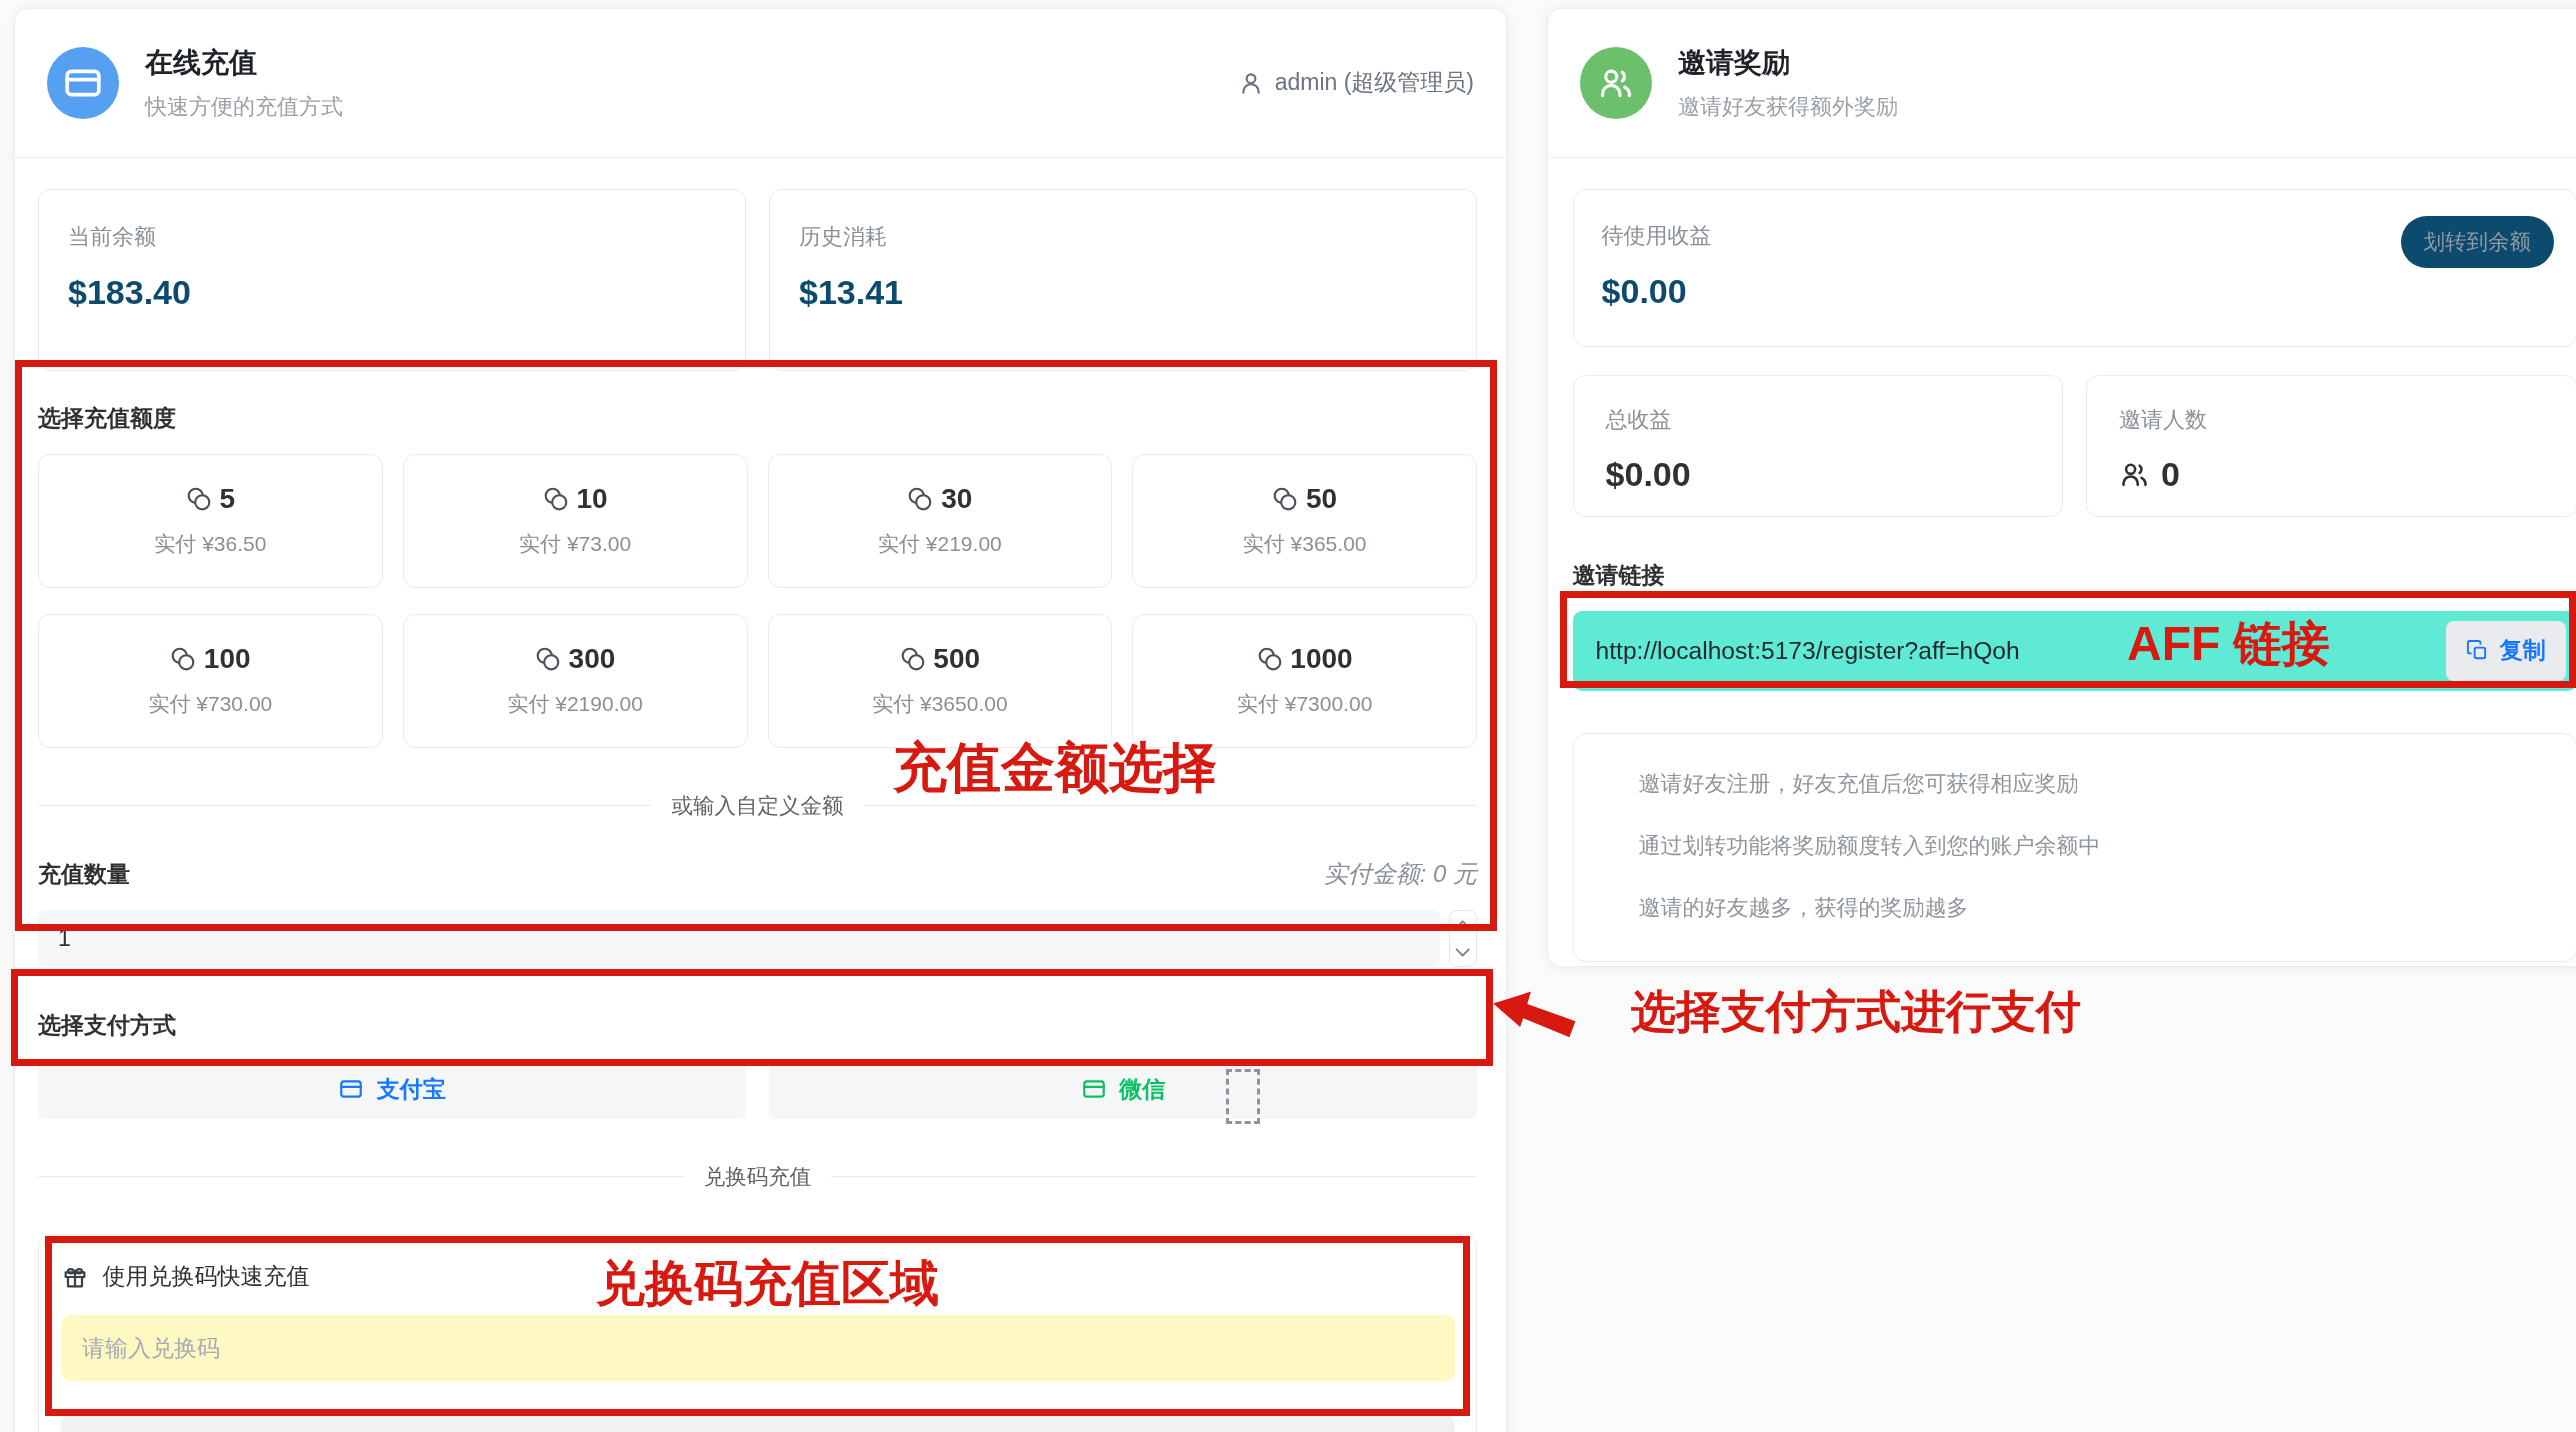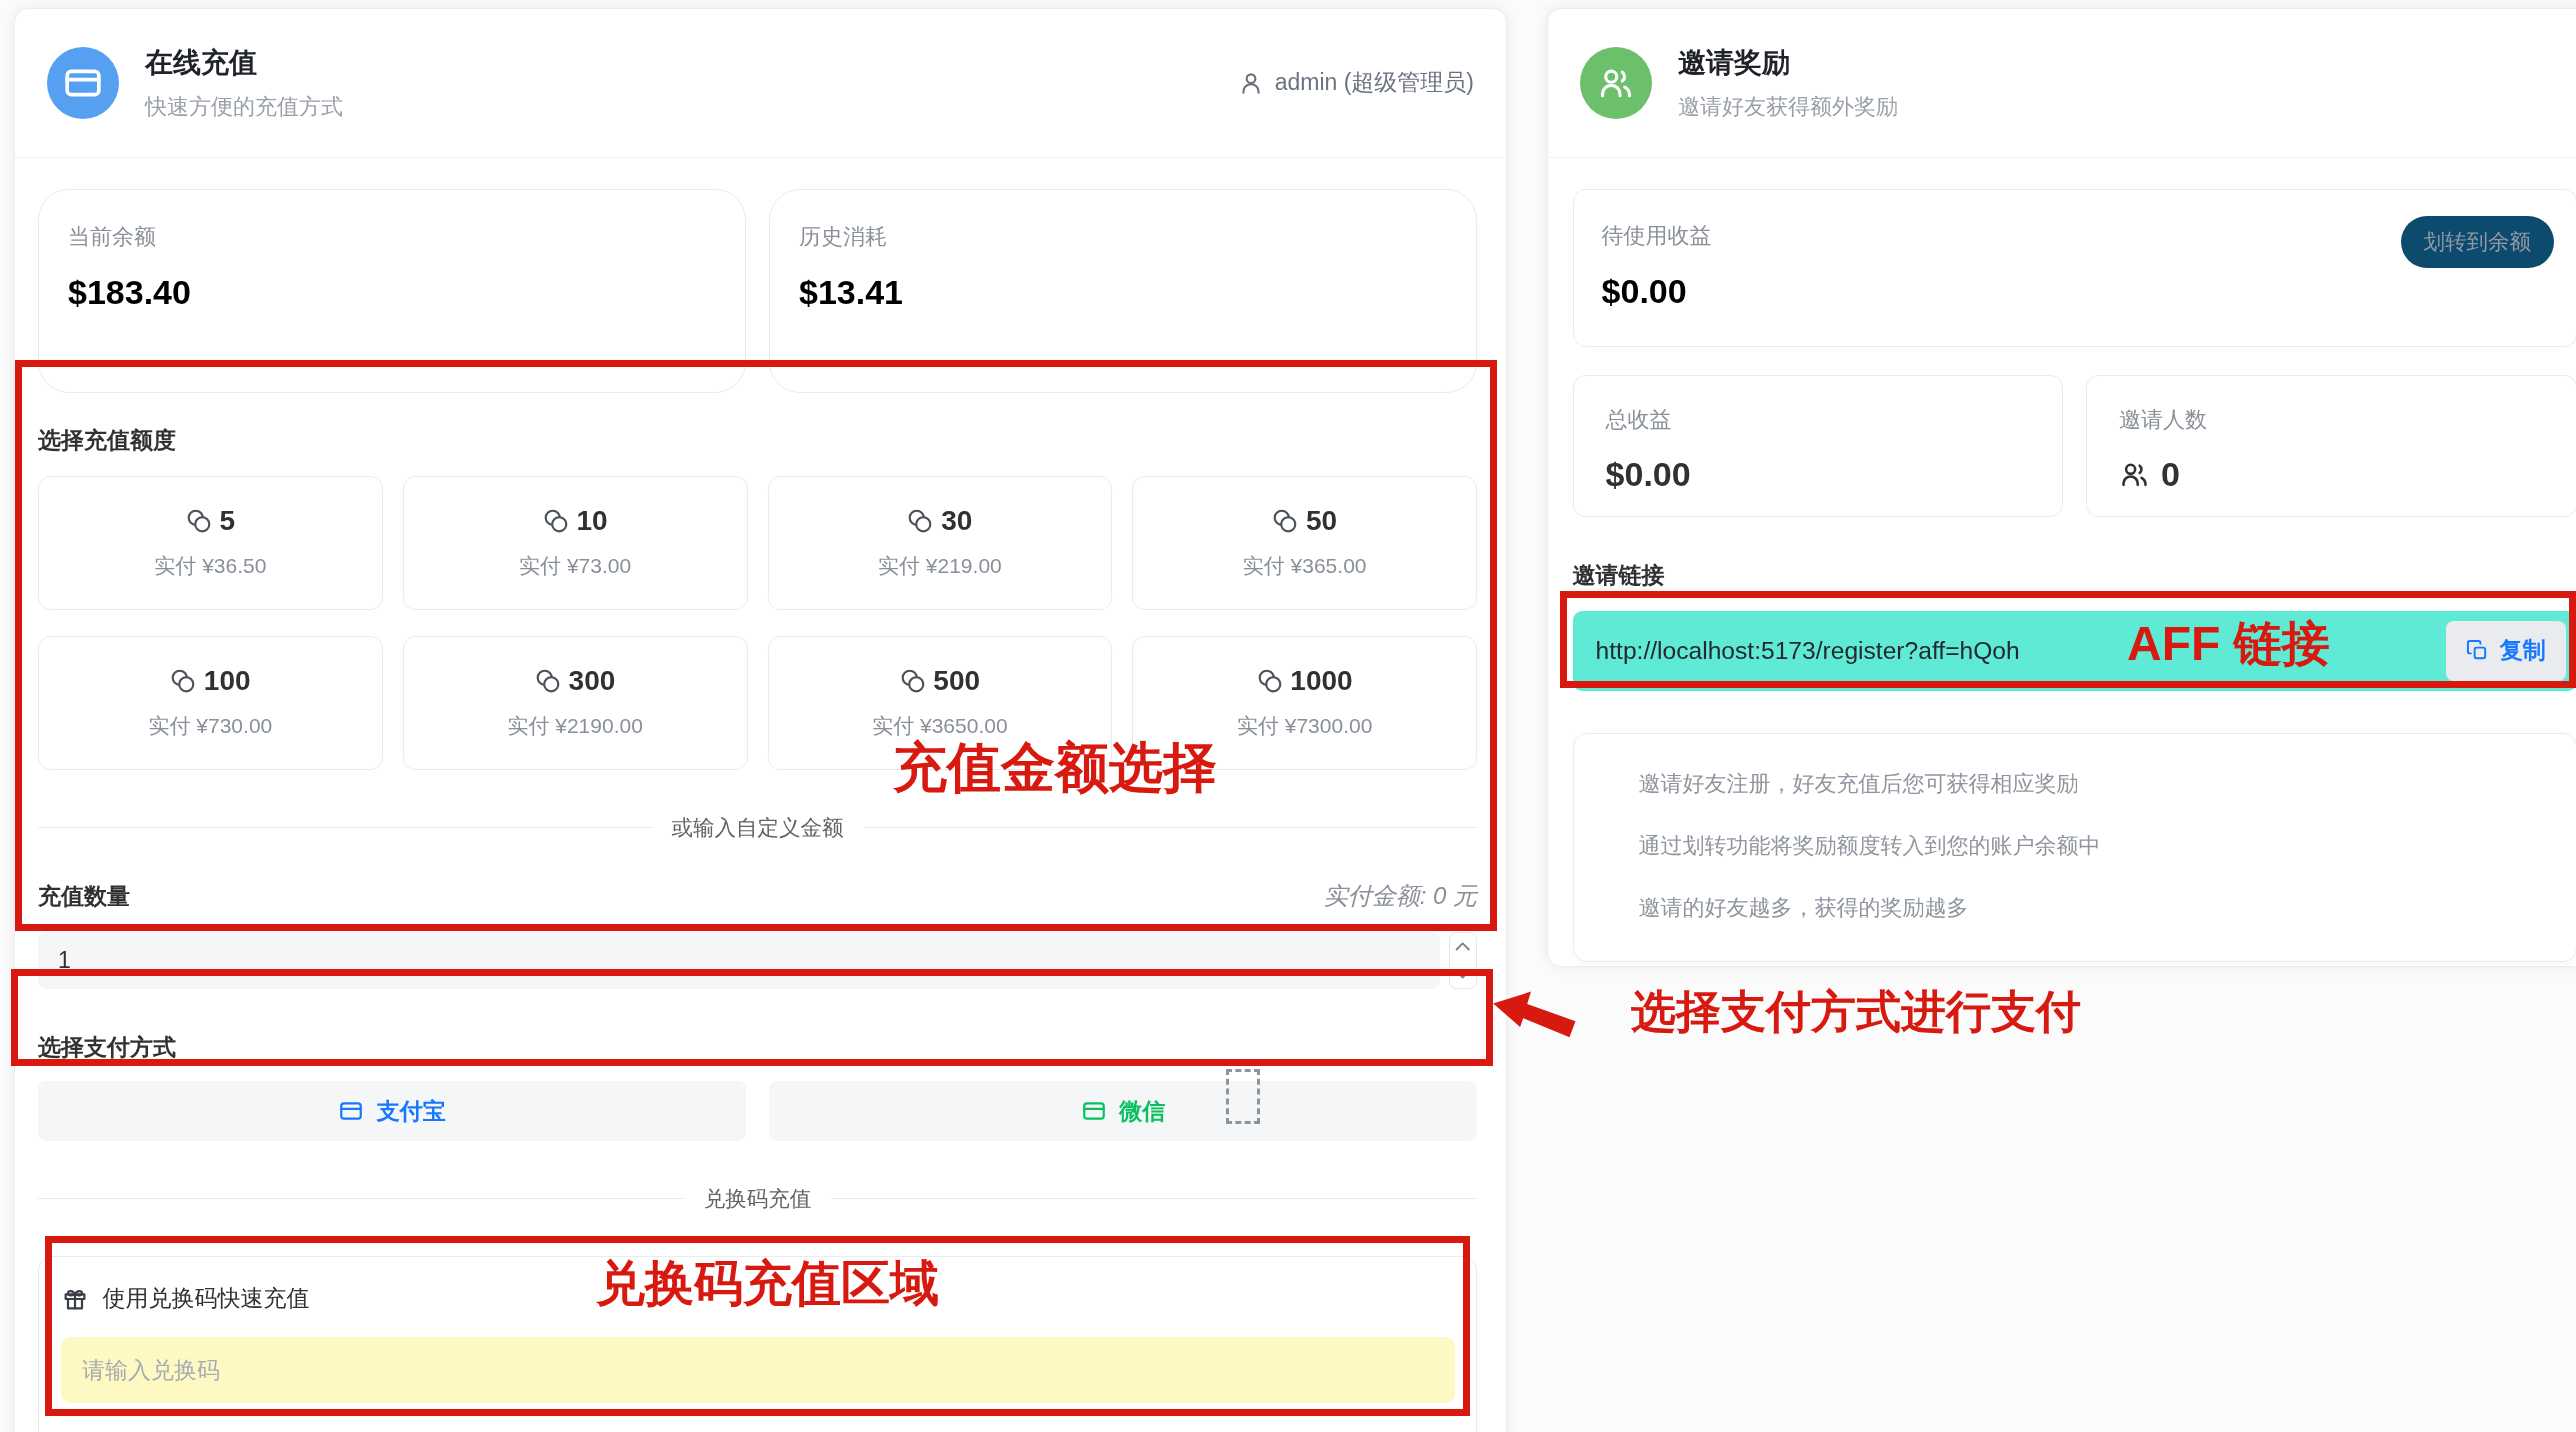--- a/index.html
+++ b/index.html
@@ -21,23 +21,23 @@
   .hicon.green{background:#6cc06c;}
   .htxt .t{font-size:28px;font-weight:bold;color:#1f2329;}
   .htxt .s{font-size:22px;color:#9aa0a8;margin-top:10px;}
   .admin{margin-left:auto;display:flex;align-items:center;gap:10.8px;color:#6b7280;font-size:23px;}
 
   .pbody-l{padding:0 29px 0 23px;}
   .pbody-r{padding:0 15.4px 0 24.6px;}
 
   .card{border:0.8px solid #e9ebee;border-radius:12.3px;box-sizing:border-box;background:#fff;}
   .balance-row{display:grid;grid-template-columns:1fr 1fr;gap:23px;margin-top:31px;}
-  .stat-card{height:204px;padding:32px 29px;border-radius:31px;}
+  .stat-card{height:182px;padding:32px 29px;}
   .stat-label{font-size:22px;color:#8a9099;}
-  .stat-value{font-size:34px;font-weight:bold;color:#000000;margin-top:21.5px;}
+  .stat-value{font-size:34px;font-weight:bold;color:#0c4a6e;margin-top:21.5px;}
 
   .section-label{font-size:23px;font-weight:bold;color:#303133;margin-top:32px;}
 
   .amount-grid{display:grid;grid-template-columns:repeat(4,1fr);gap:26px 20px;margin-top:20px;}
   .amount-card{height:134px;display:flex;flex-direction:column;align-items:center;justify-content:center;gap:15.4px;cursor:pointer;}
   .amount-top{display:flex;align-items:center;gap:7.7px;font-size:28px;font-weight:bold;color:#303133;}
   .amount-pay{font-size:21px;color:#8a9099;}
 
   .divider{display:flex;align-items:center;margin-top:43px;color:#606266;font-size:21.5px;}
   .divider .line{flex:1;height:0.8px;background:#e8eaed;}

